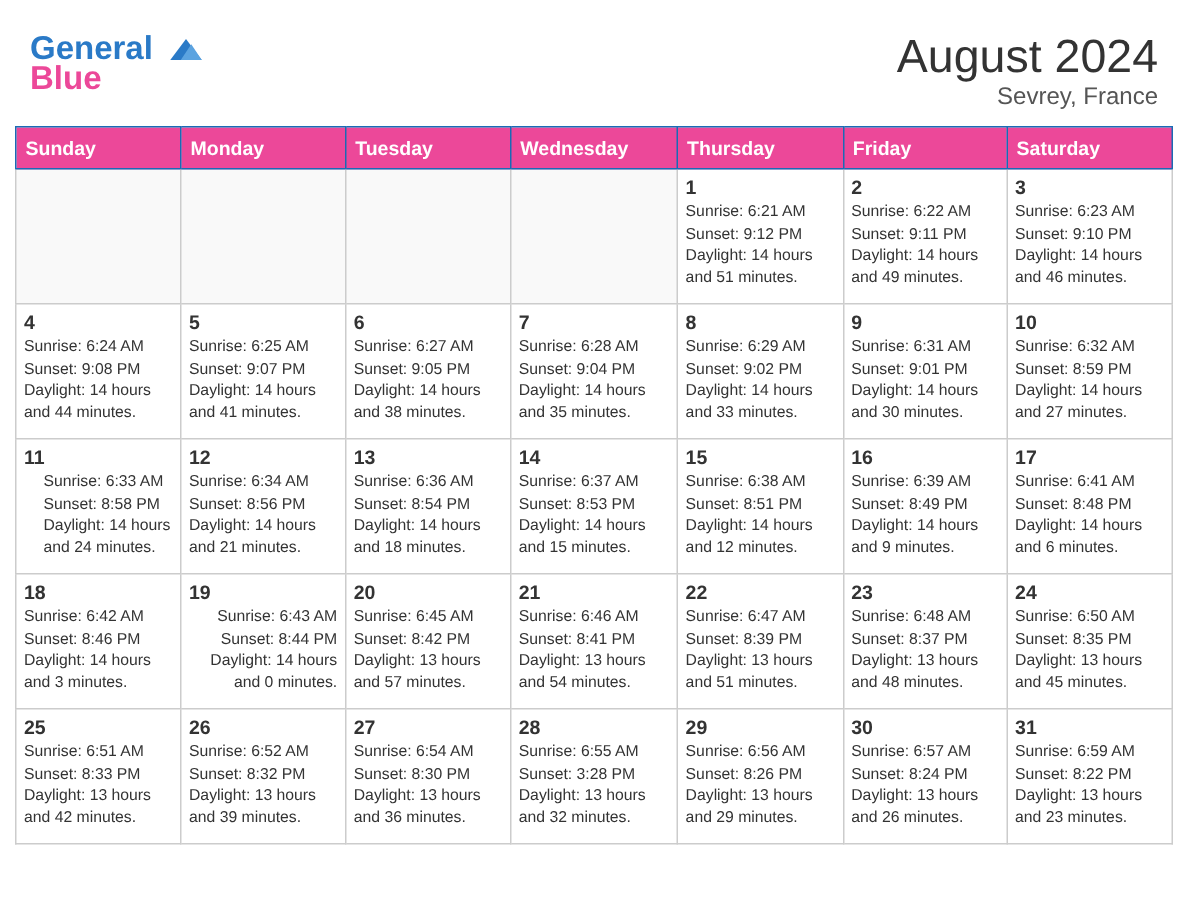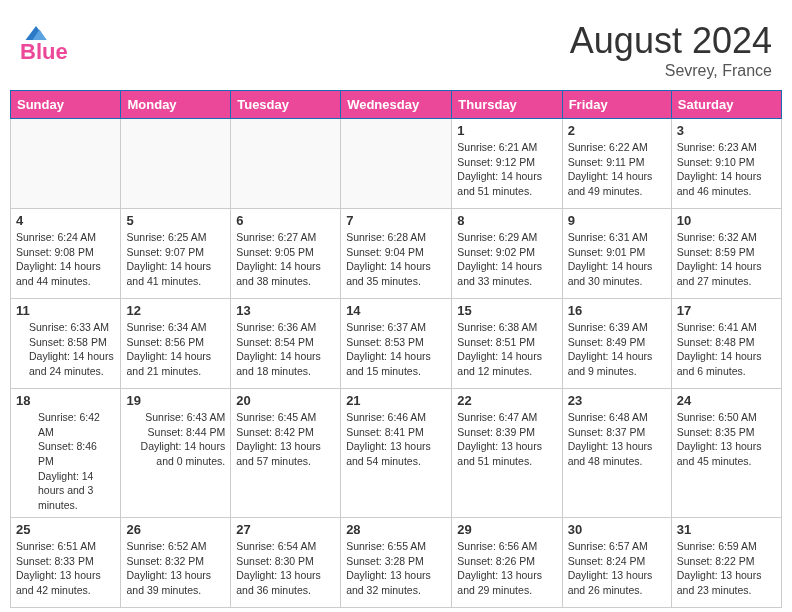--- a/index.html
+++ b/index.html
@@ -27,21 +27,21 @@
       line-height: 1.1;
     }
     .logo-text span { color: #2a7ac7; }
     .logo-icon {
       width: 30px;
       height: 30px;
       margin-left: 2px;
     }
     .title-block { text-align: right; }
     .month-title {
-      font-size: 36px;
+      font-size: 31px;
       font-weight: 300;
       color: #333;
     }
     .location {
       font-size: 16px;
       color: #555;
     }
     .calendar {
       width: 100%;
       border-collapse: collapse;
@@ -81,20 +81,21 @@
       line-height: 1.4;
     }
   </style>
 </head>
 <body>
 
 <div class="header">
   <div class="logo">
     <div>
       <div class="logo-text">
+        <span>General</span>
         <svg class="logo-icon" viewBox="0 0 40 30" xmlns="http://www.w3.org/2000/svg" style="display:inline-block;vertical-align:middle;width:28px;height:22px;">
           <polygon points="5,25 20,5 35,25" fill="#2a7ac7"></polygon>
           <polygon points="15,25 25,10 35,25" fill="#5ba3e0"></polygon>
         </svg>
       </div>
       <div class="logo-text" style="color:#ec4899;font-size:22px;font-weight:bold;margin-top:-4px;">Blue</div>
     </div>
   </div>
   <div class="title-block">
     <div class="month-title">August 2024</div>
@@ -223,21 +224,21 @@
         <td>
           <span class="day-num">17</span>
           <div class="day-info" style="white-space: pre-line;">Sunrise: 6:41 AM
 Sunset: 8:48 PM
 Daylight: 14 hours and 6 minutes.</div>
         </td>
       </tr>
       <tr>
         <td>
           <span class="day-num">18</span>
-          <div class="day-info" style="white-space: pre-line; margin-left: 22px;">Sunrise: 6:42 AM
+          <div class="day-info" style="white-space: pre-line;">Sunrise: 6:42 AM
 Sunset: 8:46 PM
 Daylight: 14 hours and 3 minutes.</div>
         </td>
         <td>
           <span class="day-num">19</span>
           <div class="day-info" style="white-space: pre-line; text-align: right;">Sunrise: 6:43 AM
 Sunset: 8:44 PM
 Daylight: 14 hours and 0 minutes.</div>
         </td>
         <td>

